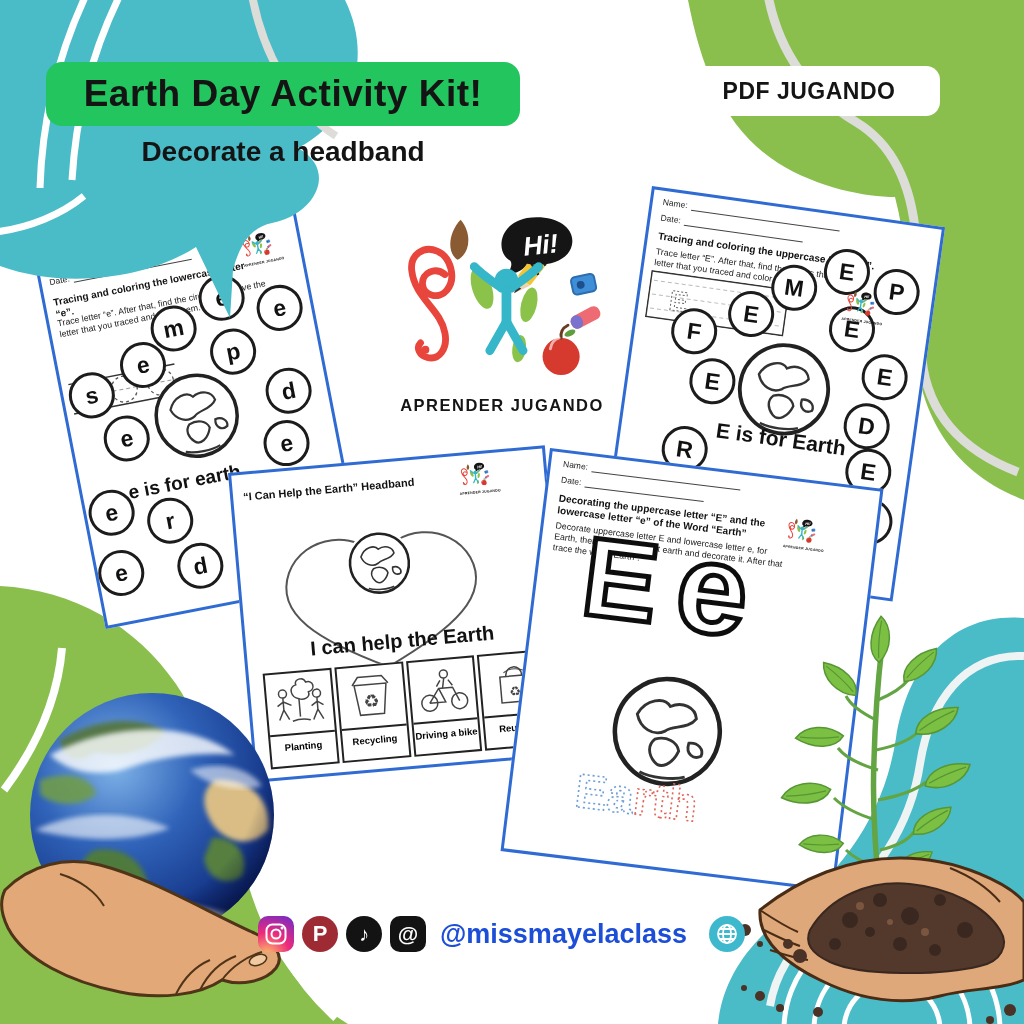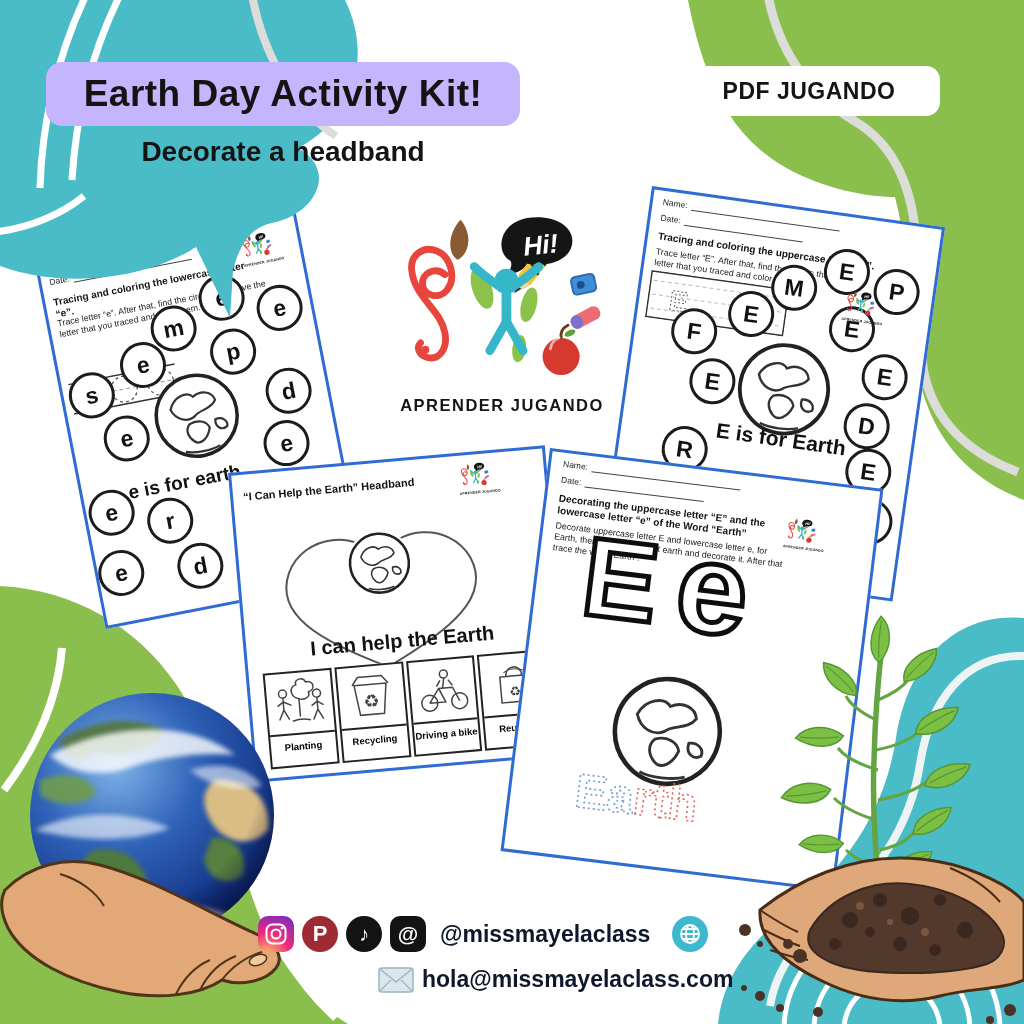--- a/index.html
+++ b/index.html
@@ -1,21 +1,21 @@
 <!DOCTYPE html>
 <html><head>
 <meta charset="utf-8">
 <style>
   html,body{margin:0;padding:0;}
   body{width:1024px;height:1024px;position:relative;overflow:hidden;background:#fff;
        font-family:"Liberation Sans",sans-serif;}
   .abs{position:absolute;}
   
   .pill{position:absolute;display:flex;align-items:center;justify-content:center;font-weight:800;color:#141414;}
-  #kit-pill{left:46px;top:62px;width:474px;height:64px;background:#c4b5fd;border-radius:16px;font-size:37px;letter-spacing:.5px;}
+  #kit-pill{left:46px;top:62px;width:474px;height:64px;background:#22c55e;border-radius:16px;font-size:37px;letter-spacing:.5px;}
   #includes{left:46px;top:136px;width:474px;text-align:center;font-size:28px;font-weight:800;color:#141414;}
   #pdf-pill{left:678px;top:66px;width:262px;height:50px;background:#fff;border-radius:14px;font-size:23px;letter-spacing:.5px;}
   
   .sheet{position:absolute;background:#fff;border:3px solid #2f6bd3;transform-origin:top left;}
   .nd{position:absolute;font-size:8.5px;color:#222;white-space:nowrap;}
   .line{display:inline-block;border-bottom:1.2px solid #444;height:9px;margin-left:4px;vertical-align:bottom;}
   .ws-title{position:absolute;font-size:10px;font-weight:800;color:#111;line-height:1.2;}
   .ws-instr{position:absolute;font-size:8.8px;color:#222;line-height:1.25;}
   .lc{position:absolute;width:46px;height:46px;border:3px solid #1c1c1c;border-radius:50%;background:#fff;
       display:flex;align-items:center;justify-content:center;font-size:23px;font-weight:800;color:#111;box-sizing:border-box;}
@@ -25,21 +25,21 @@
   .boxrow{position:absolute;display:flex;gap:3px;}
   .abox{flex:1;border:2px solid #222;background:#fff;display:flex;flex-direction:column;}
   .abox .art{height:60px;display:flex;align-items:center;justify-content:center;}
   .abox .lbl{border-top:2px solid #222;font-size:9.5px;font-weight:800;text-align:center;line-height:1.05;padding:2px 1px;min-height:20px;display:flex;align-items:center;justify-content:center;}
   
   #brand{left:384px;top:396px;width:236px;text-align:center;font-size:16.5px;font-weight:800;letter-spacing:1.5px;color:#151515;}
   
   #contact{left:258px;top:916px;width:560px;}
   .crow{display:flex;align-items:center;gap:8px;}
   .crow2{margin-top:14px;margin-left:120px;}
-  .ctext{font-size:23px;font-weight:800;color:#0f172a;}
+  .ctext{font-size:27px;font-weight:800;color:#1d4ed8;}
   .sicon{width:36px;height:36px;border-radius:50%;display:flex;align-items:center;justify-content:center;color:#fff;font-weight:800;}
   #ig{border-radius:10px;background:radial-gradient(circle at 25% 110%,#fdc468,#ee2a7b 48%,#7a2bc1 92%);}
   #pin{background:#9e2b33;font-size:22px;}
   #tt{background:#131313;font-size:20px;}
   #th{border-radius:10px;background:#131313;font-size:21px;}
   #web{background:#3eb8cd;}
 </style>
 </head>
 <body>
 
@@ -392,21 +392,13 @@
     <div class="sicon" id="th">@</div>
     <div class="ctext" style="margin-left:6px">@missmayelaclass</div>
     <div class="sicon" id="web" style="margin-left:14px">
       <svg width="24" height="24" fill="none" stroke="#fff" stroke-width="1.8">
           <circle cx="12" cy="12" r="9"></circle>
           <ellipse cx="12" cy="12" rx="4" ry="9"></ellipse>
           <path d="M3,12 H21 M4.5,7 H19.5 M4.5,17 H19.5"></path>
         </svg>
     </div>
   </div>
-  <div class="crow crow2">
-    <svg width="36" height="26">
-      <rect x="1" y="1" width="34" height="24" rx="3" fill="#dbe7ee" stroke="#9fb4c0" stroke-width="1.5"></rect>
-      <path d="M2,2 L18,15 L34,2" fill="none" stroke="#9fb4c0" stroke-width="1.5"></path>
-      <path d="M2,24 L13,13 M34,24 L23,13" fill="none" stroke="#9fb4c0" stroke-width="1.2"></path>
-    </svg>
-    <div class="ctext">hola@missmayelaclass.com</div>
-  </div>
 </div>
 
 </body></html>

